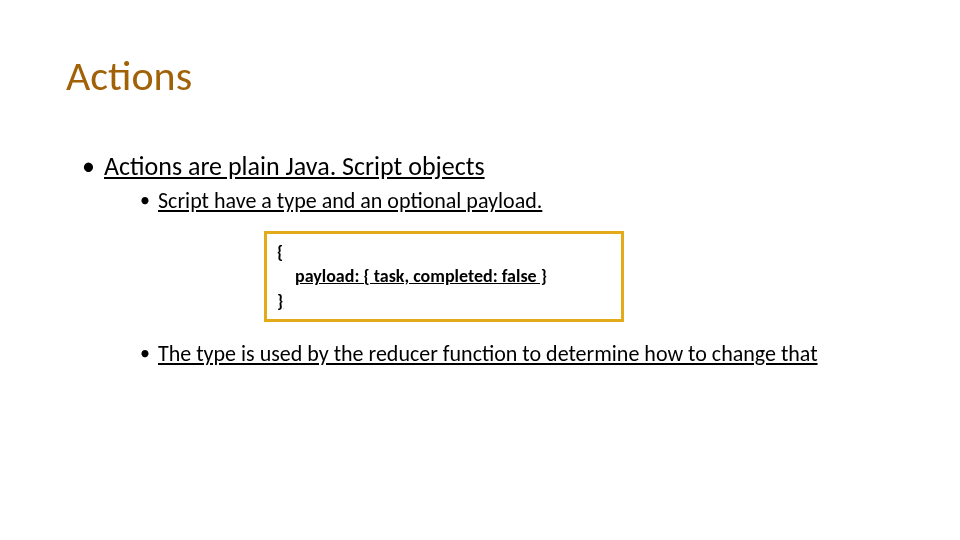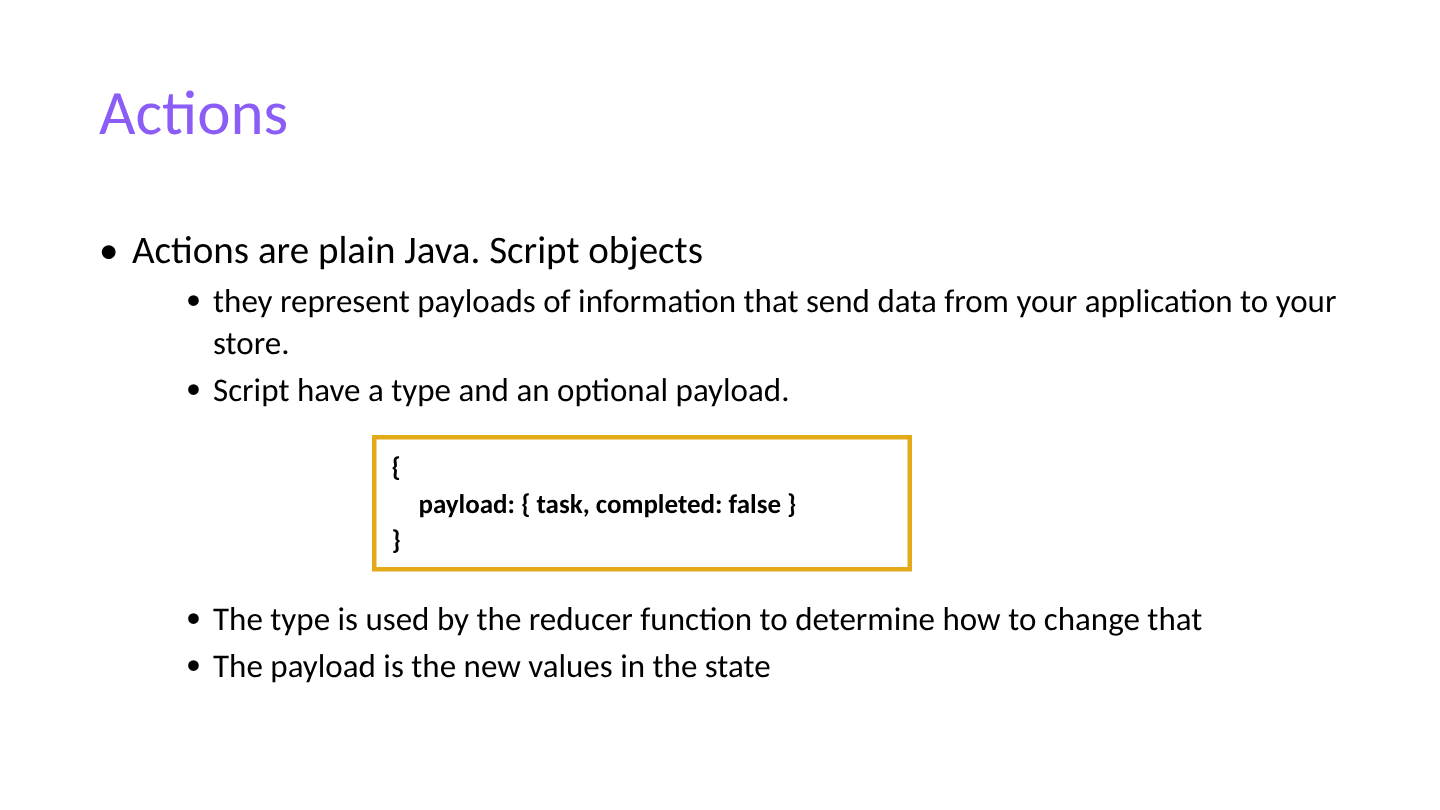--- a/index.html
+++ b/index.html
@@ -17,28 +17,29 @@
     width: 960px;
     height: 540px;
     box-sizing: border-box;
   }
   .title {
     position: absolute;
     left: 66px;
     top: 50px;
     font-size: 42px;
     font-weight: 400;
-    color: #8b5cf6;
+    color: #a16207;
     letter-spacing: 0px;
   }
   .body {
     position: absolute;
-    left: 66px;
+    left: 82px;
     top: 150px;
     width: 830px;
+    text-decoration: underline;
   }
   ul.lvl1 {
     margin: 0;
     padding: 0;
     list-style: none;
   }
   ul.lvl1 > li {
     font-size: 26px;
     line-height: 1.25;
     margin-bottom: 6px;
@@ -95,38 +96,32 @@
 <div class="slide">
 
   <div class="title">Actions</div>
 
   <div class="body">
     <ul class="lvl1">
       <li>
         <span>Actions are plain Java. Script objects</span>
         <ul class="lvl2">
           <li>
-            <span>they represent payloads of information that send data from your application to your store.</span>
-          </li>
-          <li>
             <span> Script have a type and an optional payload.</span>
           </li>
         </ul>
 
         <div class="code-box">
           <div class="code-line">{</div>
           <div class="code-line indent">payload: { task, completed: false }</div>
           <div class="code-line">}</div>
         </div>
 
         <ul class="lvl2">
           <li>
             <span>The type is used by the reducer function to determine how to change that</span>
           </li>
-          <li>
-            <span>The payload is the new values in the state</span>
-          </li>
         </ul>
       </li>
     </ul>
   </div>
 
 </div>
 
 </body></html>

